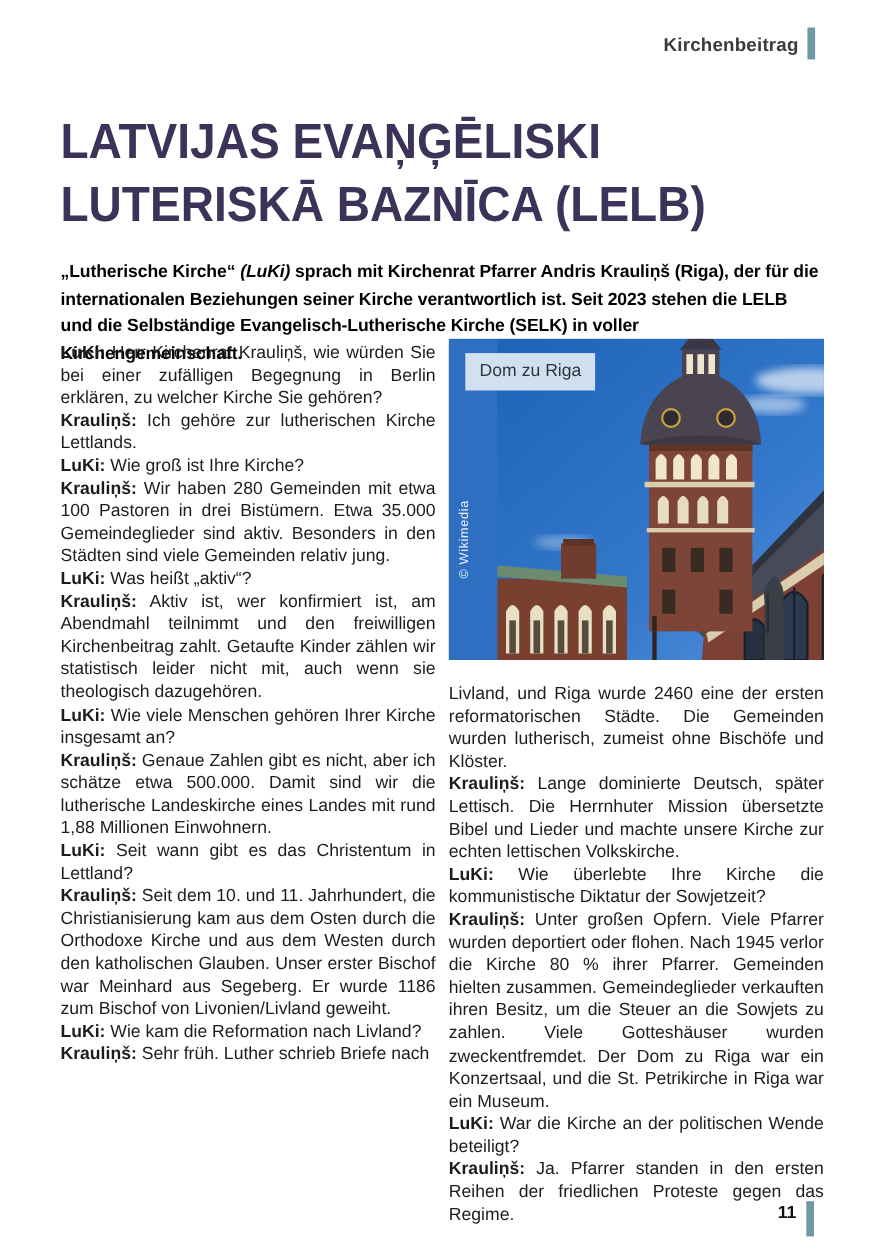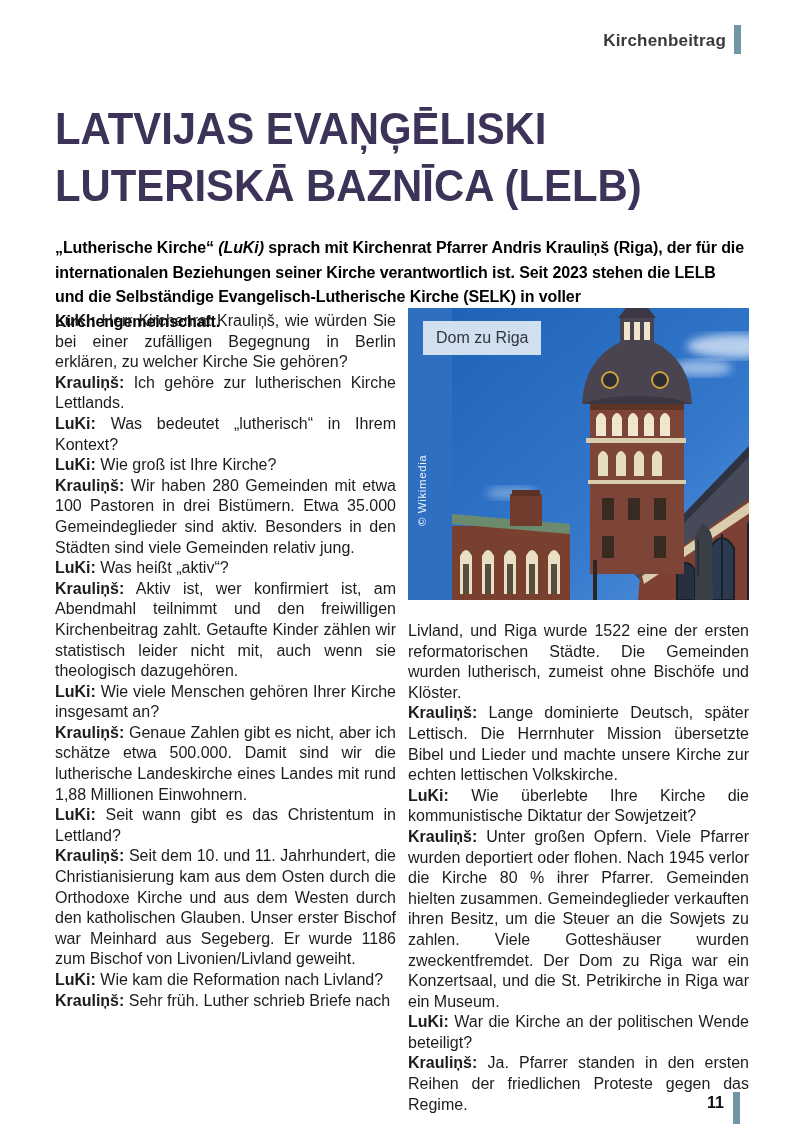--- a/index.html
+++ b/index.html
@@ -82,21 +82,20 @@
 
   <p class="intro">
     <span>„Lutherische Kirche“</span>
     <em>(LuKi)</em>
     <span>sprach mit Kirchenrat Pfarrer Andris Krauliņš (Riga), der für die internationalen Beziehungen seiner Kirche verantwortlich ist. Seit 2023 stehen die LELB und die Selbständige Evangelisch-Lutherische Kirche (SELK) in voller Kirchengemeinschaft.</span>
   </p>
 
   <div class="col-left">
       <p class="qa"><b class="speaker">LuKi:</b> Herr Kirchenrat Krauliņš, wie würden Sie bei einer zufälligen Begegnung in Berlin erklären, zu welcher Kirche Sie gehören?</p>
       <p class="qa"><b class="speaker">Krauliņš:</b> Ich gehöre zur lutherischen Kirche Lettlands.</p>
-      <p class="qa"><b class="speaker">LuKi:</b> Was bedeutet „lutherisch“ in Ihrem Kontext?</p>
       <p class="qa"><b class="speaker">LuKi:</b> Wie groß ist Ihre Kirche?</p>
       <p class="qa"><b class="speaker">Krauliņš:</b> Wir haben 280 Gemeinden mit etwa 100 Pastoren in drei Bistümern. Etwa 35.000 Gemeindeglieder sind aktiv. Besonders in den Städten sind viele Gemeinden relativ jung.</p>
       <p class="qa"><b class="speaker">LuKi:</b> Was heißt „aktiv“?</p>
       <p class="qa"><b class="speaker">Krauliņš:</b> Aktiv ist, wer konfirmiert ist, am Abendmahl teilnimmt und den freiwilligen Kirchenbeitrag zahlt. Getaufte Kinder zählen wir statistisch leider nicht mit, auch wenn sie theologisch dazugehören.</p>
       <p class="qa"><b class="speaker">LuKi:</b> Wie viele Menschen gehören Ihrer Kirche insgesamt an?</p>
       <p class="qa"><b class="speaker">Krauliņš:</b> Genaue Zahlen gibt es nicht, aber ich schätze etwa 500.000. Damit sind wir die lutherische Landeskirche eines Landes mit rund 1,88 Millionen Einwohnern.</p>
       <p class="qa"><b class="speaker">LuKi:</b> Seit wann gibt es das Christentum in Lettland?</p>
       <p class="qa"><b class="speaker">Krauliņš:</b> Seit dem 10. und 11. Jahrhundert, die Christianisierung kam aus dem Osten durch die Orthodoxe Kirche und aus dem Westen durch den katholischen Glauben. Unser erster Bischof war Meinhard aus Segeberg. Er wurde 1186 zum Bischof von Livonien/Livland geweiht.</p>
       <p class="qa"><b class="speaker">LuKi:</b> Wie kam die Reformation nach Livland?</p>
       <p class="qa"><b class="speaker">Krauliņš:</b> Sehr früh. Luther schrieb Briefe nach</p>
@@ -198,21 +197,21 @@
         </g>
         <path d="M166 10 L204 10 L196 0 L174 0 Z" fill="#3c3744"></path>
         <rect x="183" y="-6" width="4" height="8" fill="#3c3744"></rect>
 
         <rect x="141" y="252" width="4" height="40" fill="#2d2620"></rect>
       </svg>
       <div class="photo-label">Dom zu Riga</div>
       <div class="photo-credit">© Wikimedia</div>
     </div>
     <div class="col-right-text">
-        <p class="qa">Livland, und Riga wurde 1522 eine der ersten reformatorischen Städte. Die Gemeinden wurden lutherisch, zumeist ohne Bischöfe und Klöster.</p>
+        <p class="qa">Livland, und Riga wurde 2460 eine der ersten reformatorischen Städte. Die Gemeinden wurden lutherisch, zumeist ohne Bischöfe und Klöster.</p>
         <p class="qa"><b class="speaker">Krauliņš:</b> Lange dominierte Deutsch, später Lettisch. Die Herrnhuter Mission übersetzte Bibel und Lieder und machte unsere Kirche zur echten lettischen Volkskirche.</p>
         <p class="qa"><b class="speaker">LuKi:</b> Wie überlebte Ihre Kirche die kommunistische Diktatur der Sowjetzeit?</p>
         <p class="qa"><b class="speaker">Krauliņš:</b> Unter großen Opfern. Viele Pfarrer wurden deportiert oder flohen. Nach 1945 verlor die Kirche 80 % ihrer Pfarrer. Gemeinden hielten zusammen. Gemeindeglieder verkauften ihren Besitz, um die Steuer an die Sowjets zu zahlen. Viele Gotteshäuser wurden zweckentfremdet. Der Dom zu Riga war ein Konzertsaal, und die St. Petrikirche in Riga war ein Museum.</p>
         <p class="qa"><b class="speaker">LuKi:</b> War die Kirche an der politischen Wende beteiligt?</p>
         <p class="qa"><b class="speaker">Krauliņš:</b> Ja. Pfarrer standen in den ersten Reihen der friedlichen Proteste gegen das Regime.</p>
       </div>
   </div>
 
   <div class="page-number">11</div>
   <div class="footer-bar"></div>

